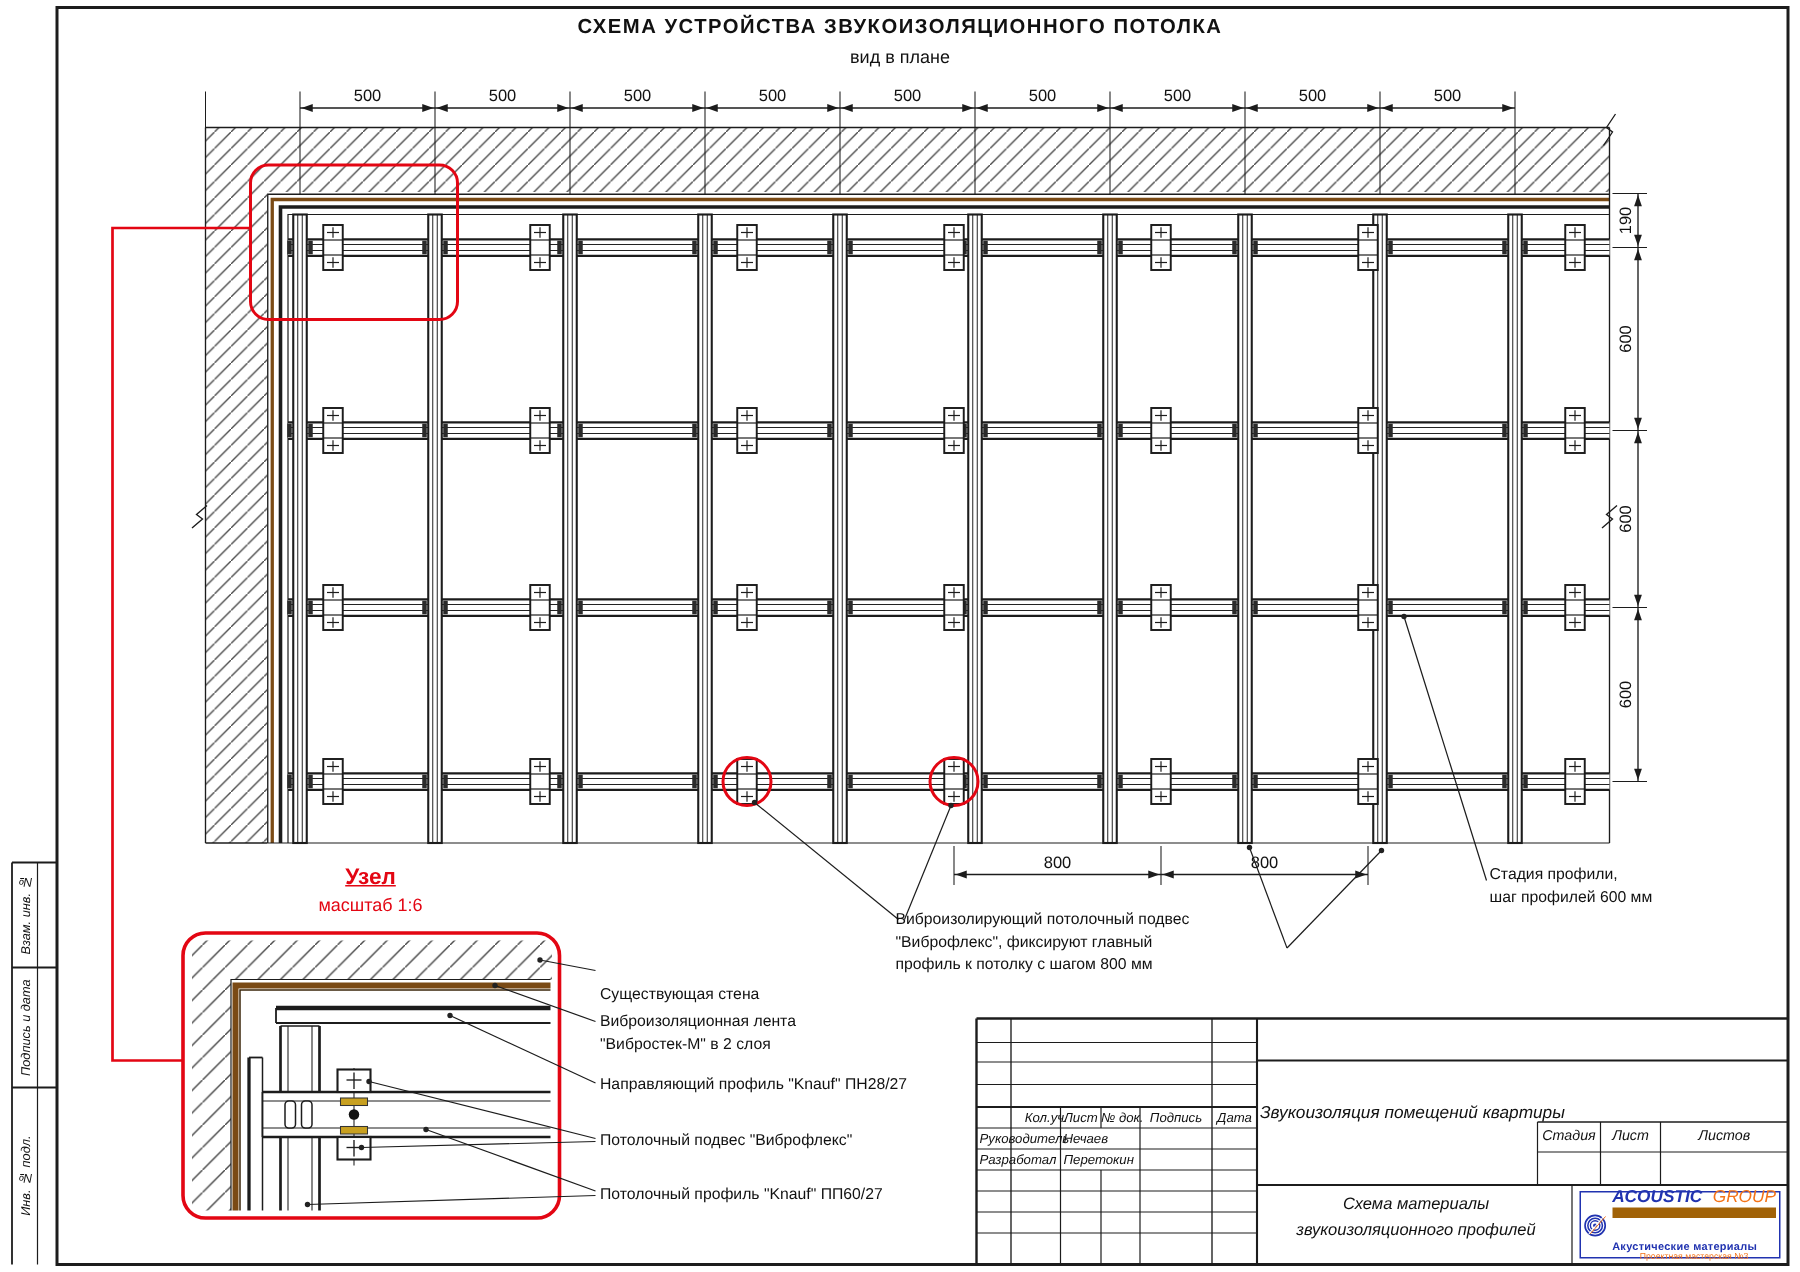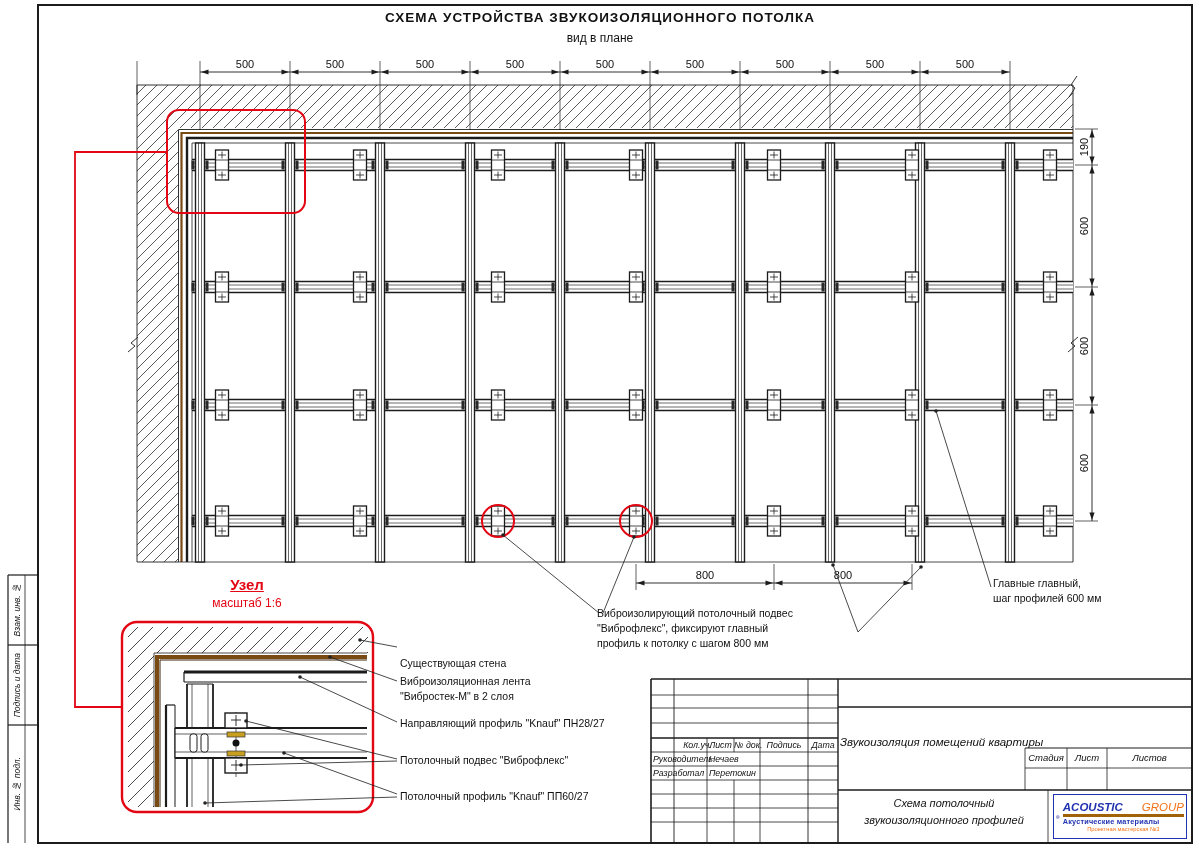--- a/index.html
+++ b/index.html
@@ -13,24 +13,24 @@
   .dt-title{left:172px;top:576px;width:150px;text-align:center;font-size:15px;font-weight:bold;text-decoration:underline;}
   .dt-scale{left:172px;top:596px;width:150px;text-align:center;font-size:12px;}
   .callout,.ann{font-size:10.5px;line-height:14.5px;}
   .tb{font-style:italic;font-size:8.8px;line-height:11px;}
   .tbc{text-align:center;}
   .sb{left:8px;width:17px;display:flex;align-items:center;justify-content:center;}
   .sb span{writing-mode:vertical-rl;transform:rotate(180deg);font-size:8.5px;font-style:italic;white-space:nowrap;}
   .logo{left:1053px;top:794px;width:134px;height:45px;border:1.6px solid #2133b0;
         display:flex;align-items:center;gap:3px;padding:1px 2px;box-sizing:border-box;}
   .logo .col{display:flex;flex-direction:column;line-height:1.05;}
-  .brandrow{display:flex;align-items:baseline;gap:19px;font-style:italic;font-size:11.5px;}
+  .brandrow{display:flex;align-items:baseline;gap:7px;font-style:italic;font-size:11.5px;}
   .b1{color:#2133b0;font-weight:bold;}
   .b2{color:#f47216;}
-  .tagline{color:#2133b0;font-weight:bold;font-size:7.3px;letter-spacing:.2px;border-top:3px solid #a16207;margin-top:1px;padding-top:1px;}
+  .tagline{color:#2133b0;font-weight:bold;font-size:7.3px;letter-spacing:.2px;border-top:7px solid #a16207;margin-top:1px;padding-top:15px;}
   .lsub{color:#f47216;font-size:5.8px;text-align:center;}
 </style>
 </head>
 <body>
 
 <div class="sheet">
 
   <svg id="gfx" width="1200" height="848" viewBox="0 0 1200 848">
       <defs>
         <pattern id="hat1" width="11" height="11" patternUnits="userSpaceOnUse">
@@ -590,38 +590,38 @@
   <div class="abs callout" style="left:400px;top:789px;">
     <div>Потолочный профиль "Knauf" ПП60/27</div>
   </div>
 
   <div class="abs ann" style="left:597px;top:606px;line-height:15px;">
     <div>Виброизолирующий потолочный подвес</div>
     <div>"Виброфлекс", фиксируют главный</div>
     <div>профиль к потолку с шагом 800 мм</div>
   </div>
   <div class="abs ann" style="left:993px;top:576px;line-height:15px;">
-    <div>Главные главный,</div>
+    <div>Стадия профили,</div>
     <div>шаг профилей 600 мм</div>
   </div>
 
   <div class="abs tb tbc" style="left:674px;top:740px;width:47px;">Кол.уч.</div>
   <div class="abs tb tbc" style="left:707px;top:740px;width:27px;">Лист</div>
   <div class="abs tb tbc" style="left:734px;top:740px;width:26px;">№ док.</div>
   <div class="abs tb tbc" style="left:760px;top:740px;width:48px;">Подпись</div>
   <div class="abs tb tbc" style="left:808px;top:740px;width:30px;">Дата</div>
   <div class="abs tb" style="left:653px;top:754px;">Руководитель</div>
   <div class="abs tb" style="left:709px;top:754px;">Нечаев</div>
   <div class="abs tb" style="left:653px;top:768px;">Разработал</div>
   <div class="abs tb" style="left:709px;top:768px;">Перетокин</div>
   <div class="abs tb tbc" style="left:840px;top:737px;width:183px;font-size:11.5px;">Звукоизоляция помещений квартиры</div>
   <div class="abs tb tbc" style="left:1025px;top:752px;width:42px;font-size:9.5px;">Стадия</div>
   <div class="abs tb tbc" style="left:1067px;top:752px;width:40px;font-size:9.5px;">Лист</div>
   <div class="abs tb tbc" style="left:1107px;top:752px;width:85px;font-size:9.5px;">Листов</div>
-  <div class="abs tb tbc" style="left:845px;top:798px;width:198px;font-size:11px;">Схема потолочный</div>
+  <div class="abs tb tbc" style="left:845px;top:798px;width:198px;font-size:11px;">Схема материалы</div>
   <div class="abs tb tbc" style="left:845px;top:815px;width:198px;font-size:11px;">звукоизоляционного профилей</div>
 
   <div class="abs sb" style="top:575px;height:70px;">
       <span>Взам. инв. №</span>
     </div>
   <div class="abs sb" style="top:645px;height:80px;">
       <span>Подпись и дата</span>
     </div>
   <div class="abs sb" style="top:725px;height:118px;">
       <span>Инв. № подл.</span>

